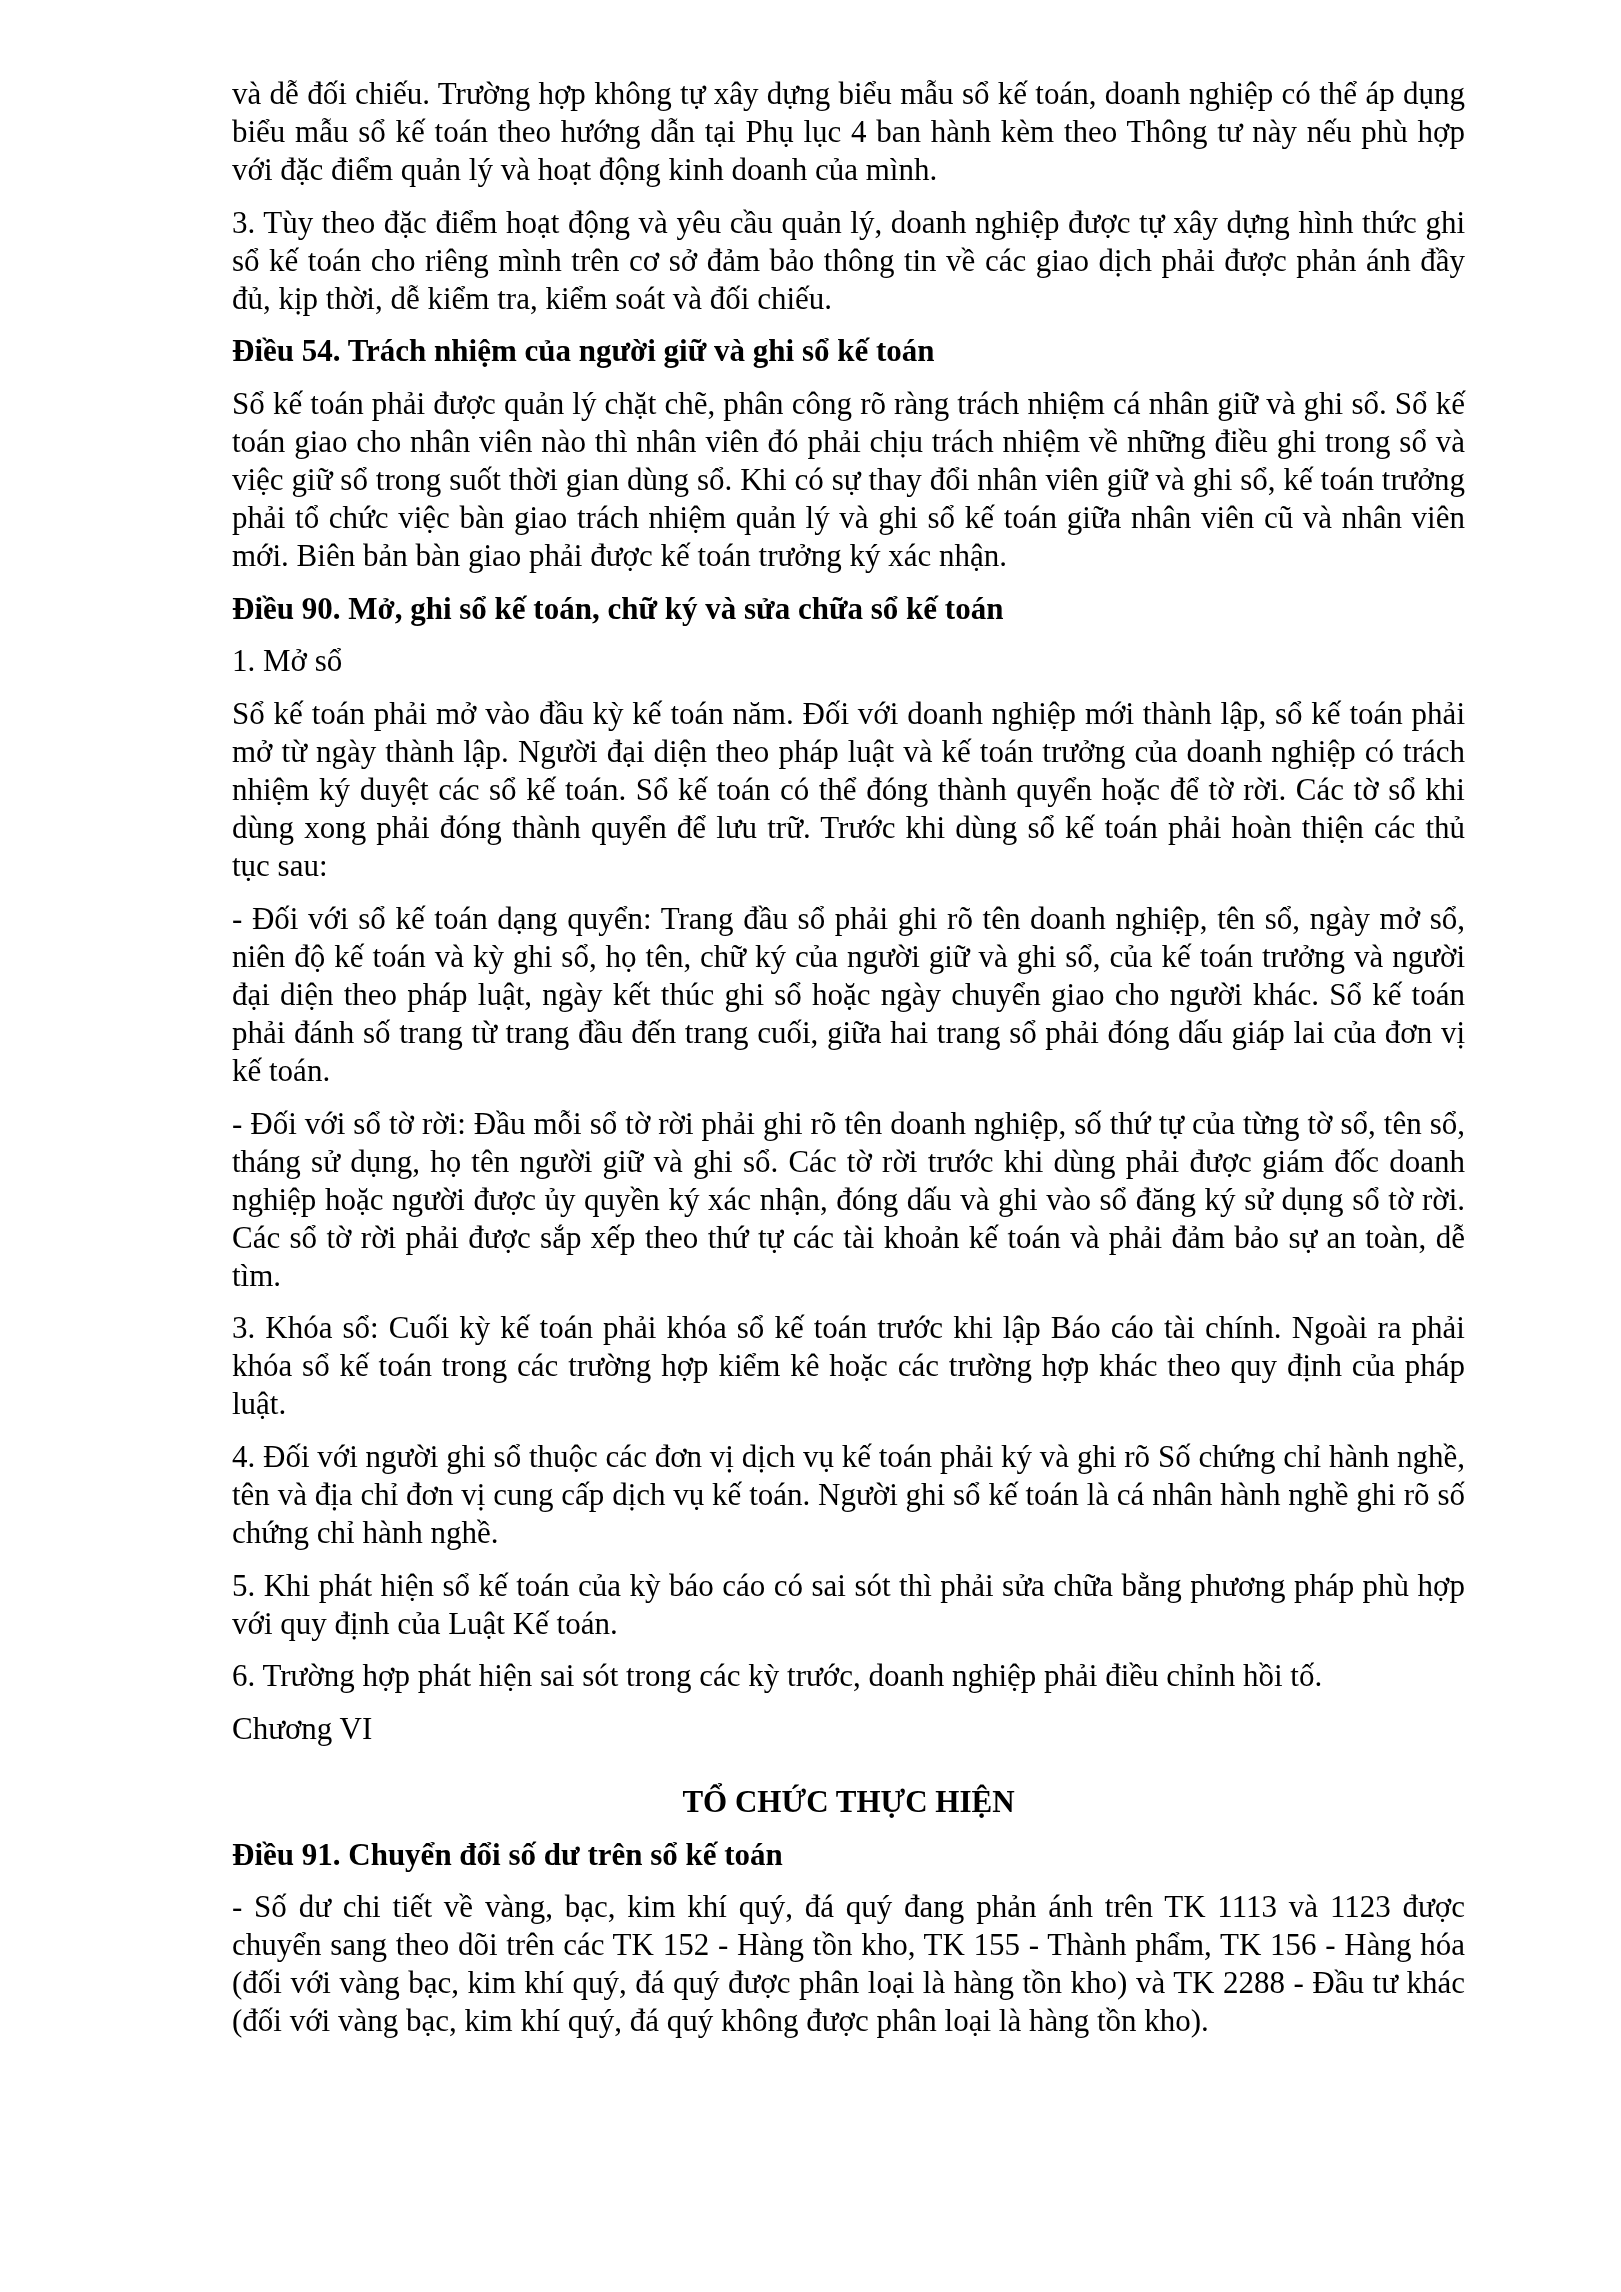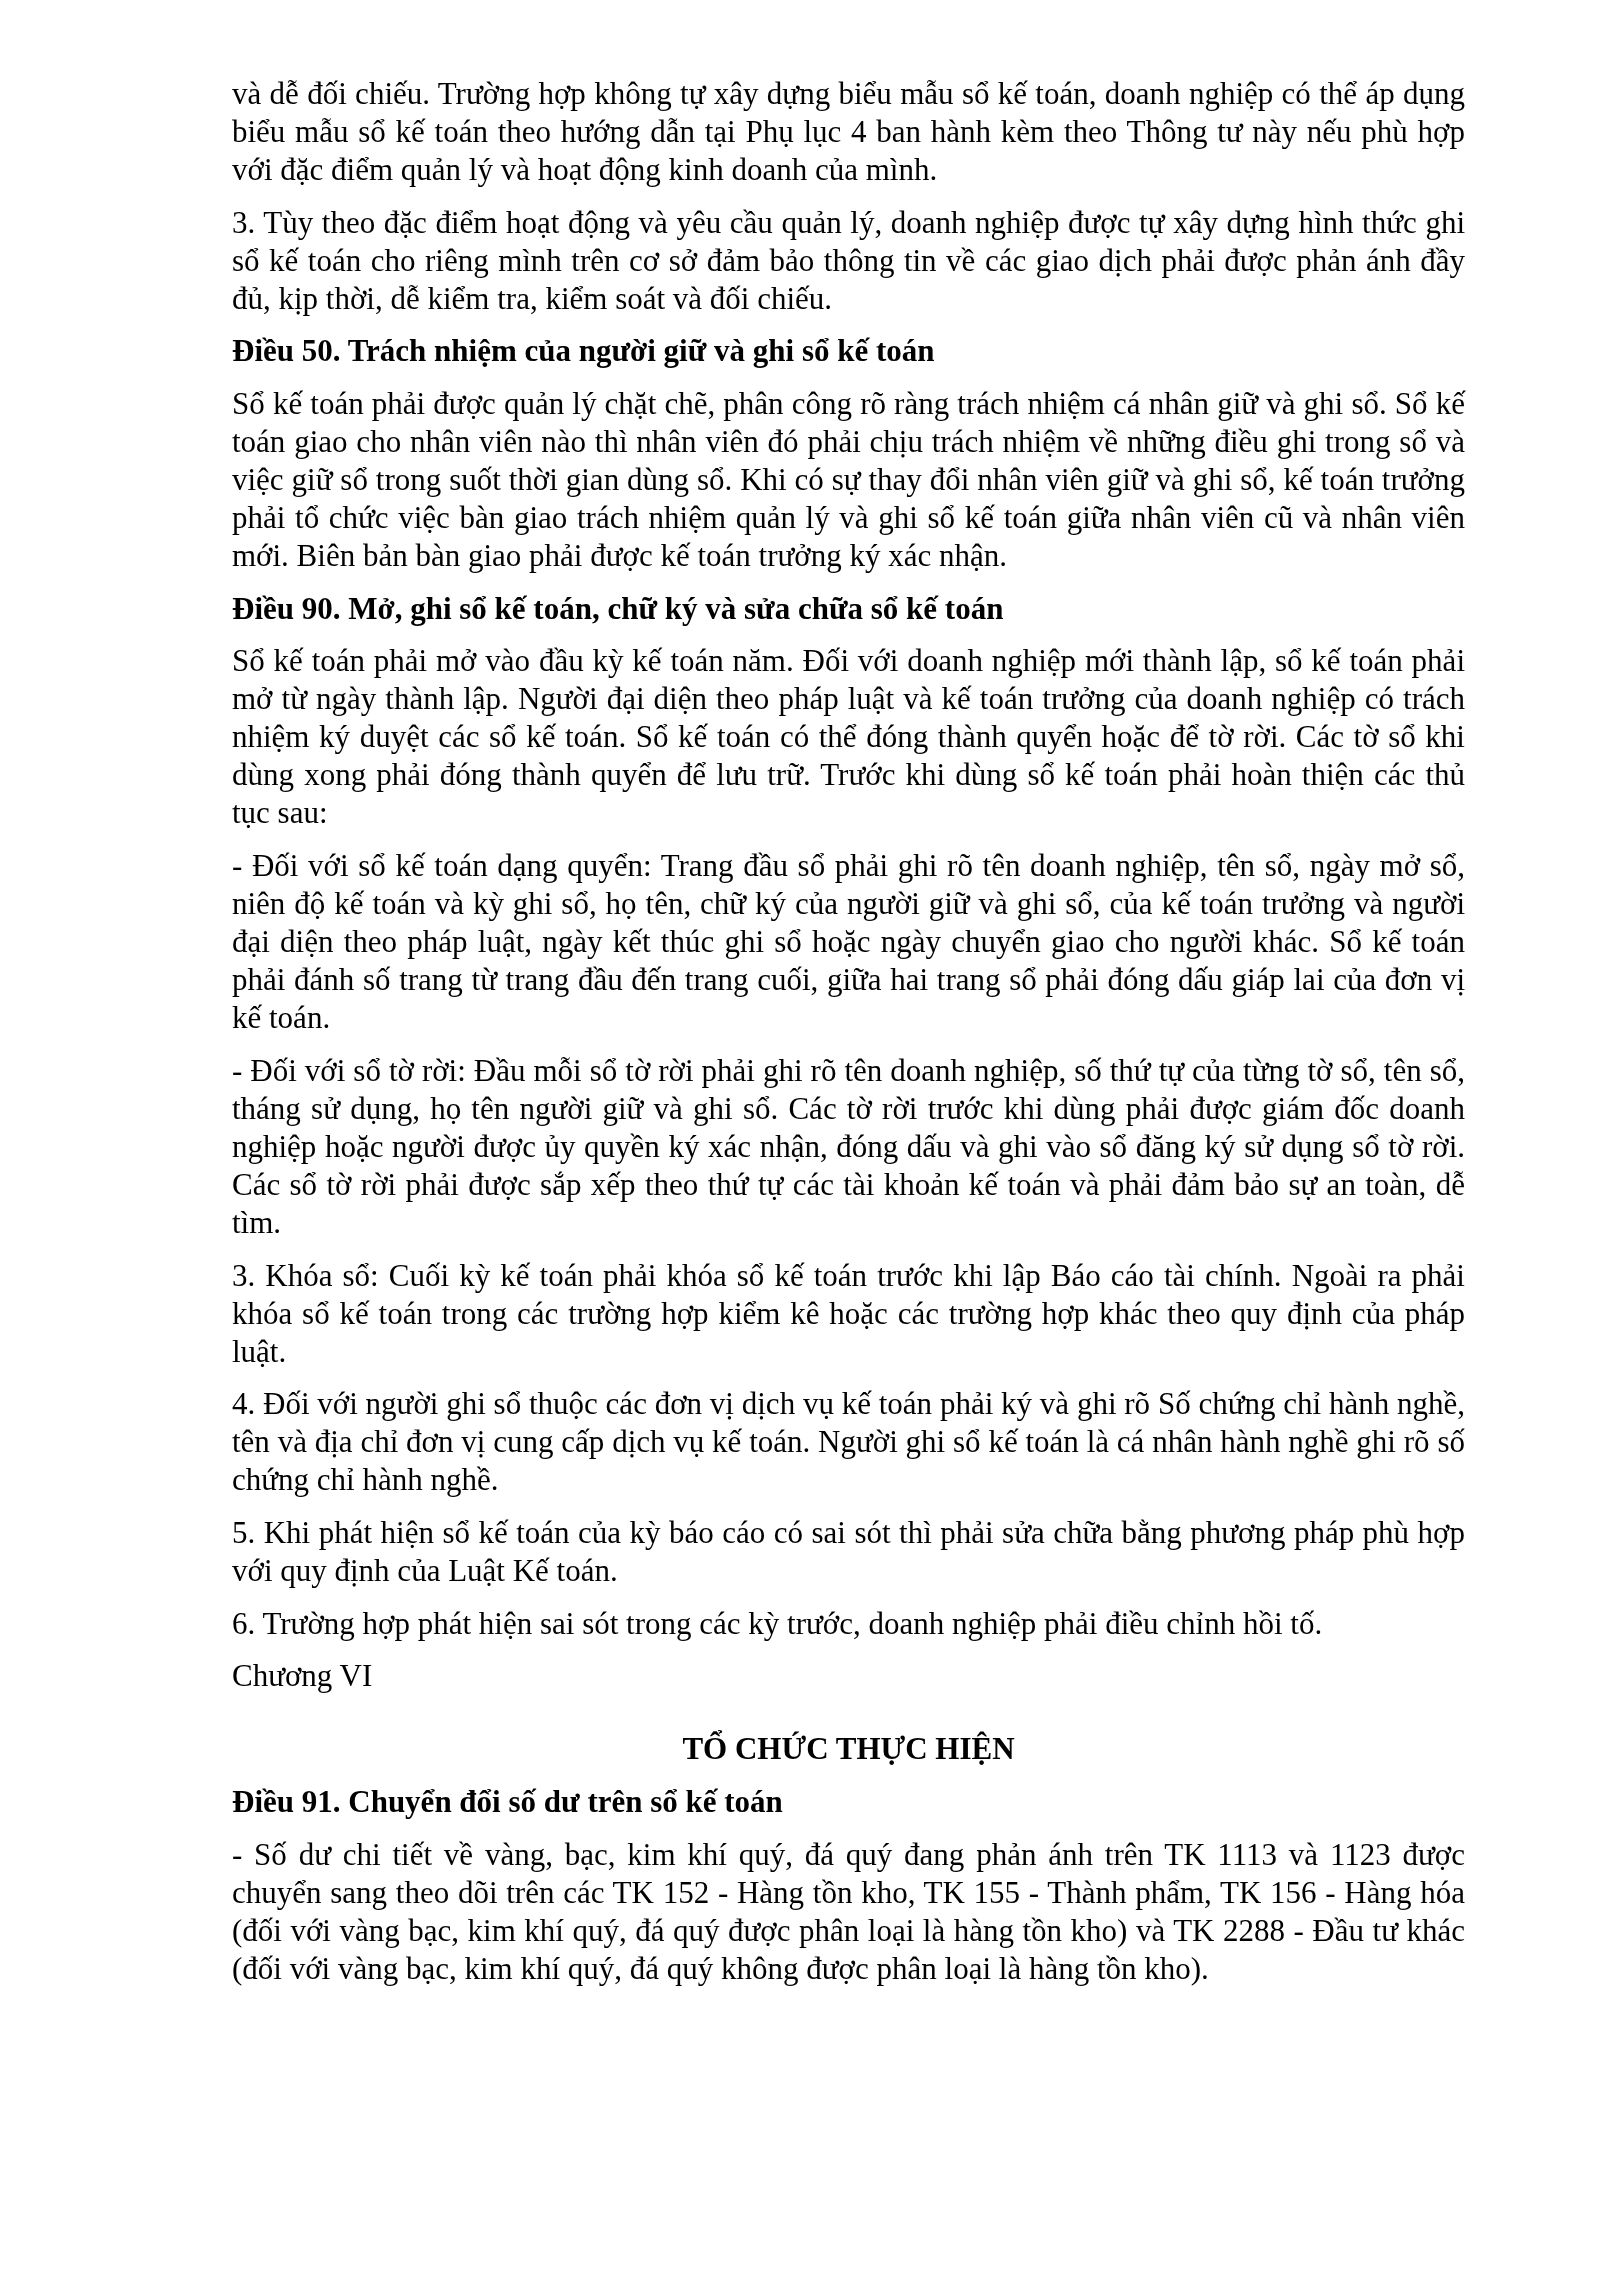--- a/index.html
+++ b/index.html
@@ -44,23 +44,24 @@
     text-align: center;
     margin-top: 35px;
   }
 </style>
 </head>
 <body>
 
 <div class="doc-page">
   <p class="block para">và dễ đối chiếu. Trường hợp không tự xây dựng biểu mẫu sổ kế toán, doanh nghiệp có thể áp dụng biểu mẫu sổ kế toán theo hướng dẫn tại Phụ lục 4 ban hành kèm theo Thông tư này nếu phù hợp với đặc điểm quản lý và hoạt động kinh doanh của mình.</p>
   <p class="block para">3. Tùy theo đặc điểm hoạt động và yêu cầu quản lý, doanh nghiệp được tự xây dựng hình thức ghi sổ kế toán cho riêng mình trên cơ sở đảm bảo thông tin về các giao dịch phải được phản ánh đầy đủ, kịp thời, dễ kiểm tra, kiểm soát và đối chiếu.</p>
-  <p class="block h-article">Điều 50. Trách nhiệm của người giữ và ghi sổ kế toán</p>
+  <p class="block h-article">Điều 54. Trách nhiệm của người giữ và ghi sổ kế toán</p>
   <p class="block para">Sổ kế toán phải được quản lý chặt chẽ, phân công rõ ràng trách nhiệm cá nhân giữ và ghi sổ. Sổ kế toán giao cho nhân viên nào thì nhân viên đó phải chịu trách nhiệm về những điều ghi trong sổ và việc giữ sổ trong suốt thời gian dùng sổ. Khi có sự thay đổi nhân viên giữ và ghi sổ, kế toán trưởng phải tổ chức việc bàn giao trách nhiệm quản lý và ghi sổ kế toán giữa nhân viên cũ và nhân viên mới. Biên bản bàn giao phải được kế toán trưởng ký xác nhận.</p>
   <p class="block h-article">Điều 90. Mở, ghi sổ kế toán, chữ ký và sửa chữa sổ kế toán</p>
+  <p class="block para">1. Mở sổ</p>
   <p class="block para">Sổ kế toán phải mở vào đầu kỳ kế toán năm. Đối với doanh nghiệp mới thành lập, sổ kế toán phải mở từ ngày thành lập. Người đại diện theo pháp luật và kế toán trưởng của doanh nghiệp có trách nhiệm ký duyệt các sổ kế toán. Sổ kế toán có thể đóng thành quyển hoặc để tờ rời. Các tờ sổ khi dùng xong phải đóng thành quyển để lưu trữ. Trước khi dùng sổ kế toán phải hoàn thiện các thủ tục sau:</p>
   <p class="block para">- Đối với sổ kế toán dạng quyển: Trang đầu sổ phải ghi rõ tên doanh nghiệp, tên sổ, ngày mở sổ, niên độ kế toán và kỳ ghi sổ, họ tên, chữ ký của người giữ và ghi sổ, của kế toán trưởng và người đại diện theo pháp luật, ngày kết thúc ghi sổ hoặc ngày chuyển giao cho người khác. Sổ kế toán phải đánh số trang từ trang đầu đến trang cuối, giữa hai trang sổ phải đóng dấu giáp lai của đơn vị kế toán.</p>
   <p class="block para">- Đối với sổ tờ rời: Đầu mỗi sổ tờ rời phải ghi rõ tên doanh nghiệp, số thứ tự của từng tờ sổ, tên sổ, tháng sử dụng, họ tên người giữ và ghi sổ. Các tờ rời trước khi dùng phải được giám đốc doanh nghiệp hoặc người được ủy quyền ký xác nhận, đóng dấu và ghi vào sổ đăng ký sử dụng sổ tờ rời. Các sổ tờ rời phải được sắp xếp theo thứ tự các tài khoản kế toán và phải đảm bảo sự an toàn, dễ tìm.</p>
   <p class="block para">3. Khóa sổ: Cuối kỳ kế toán phải khóa sổ kế toán trước khi lập Báo cáo tài chính. Ngoài ra phải khóa sổ kế toán trong các trường hợp kiểm kê hoặc các trường hợp khác theo quy định của pháp luật.</p>
   <p class="block para">4. Đối với người ghi sổ thuộc các đơn vị dịch vụ kế toán phải ký và ghi rõ Số chứng chỉ hành nghề, tên và địa chỉ đơn vị cung cấp dịch vụ kế toán. Người ghi sổ kế toán là cá nhân hành nghề ghi rõ số chứng chỉ hành nghề.</p>
   <p class="block para">5. Khi phát hiện sổ kế toán của kỳ báo cáo có sai sót thì phải sửa chữa bằng phương pháp phù hợp với quy định của Luật Kế toán.</p>
   <p class="block para">6. Trường hợp phát hiện sai sót trong các kỳ trước, doanh nghiệp phải điều chỉnh hồi tố.</p>
   <p class="block h-chapter">Chương VI</p>
   <p class="block h-section">TỔ CHỨC THỰC HIỆN</p>
   <p class="block h-article">Điều 91. Chuyển đổi số dư trên sổ kế toán</p>

